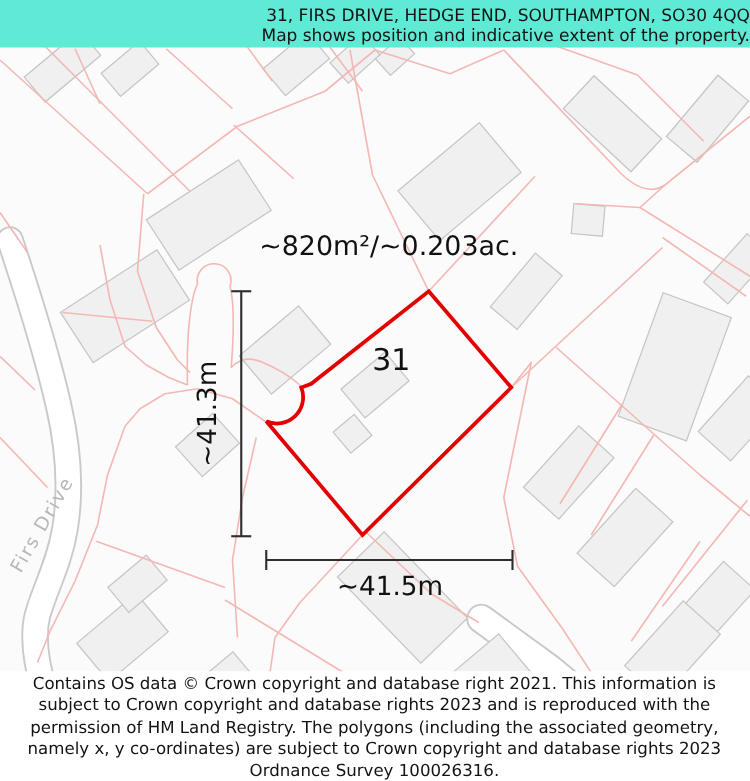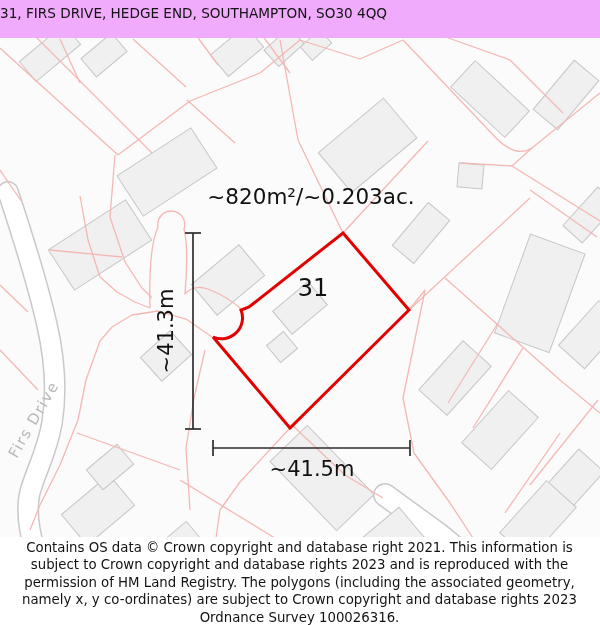--- a/index.html
+++ b/index.html
@@ -5,22 +5,22 @@
   :root{
     --property_red:#e30000; --parcel_pink:#f4b8b4; --building_fill:#f0f0f0;
     --building_stroke:#c6c6c6; --road_edge:#c9c9c9; --dim_color:#2e2e2e;
     --street_gray:#b8b8b8; --text_dark:#131313; --map_bg:#fbfbfb;
   }
   *{margin:0;padding:0;box-sizing:border-box}
   html,body{width:600px;height:625px;overflow:hidden;background:#fff;
     font-family:"DejaVu Sans","Liberation Sans",sans-serif;color:var(--text_dark)}
   .stage{position:relative;width:600px;height:625px;background:#fff}
   svg.map{position:absolute;left:0;top:0}
-  .title-band{position:absolute;left:0;top:0;width:600px;height:38px;background:#f0abfc;
-    text-align:left;padding-top:5px;z-index:5}
+  .title-band{position:absolute;left:0;top:0;width:600px;height:38px;background:#5eead4;
+    text-align:right;padding-top:5px;z-index:5}
   .title-band .t1{font-size:13.6px;line-height:16px}
   .title-band .t2{font-size:13.6px;line-height:16px}
   .footer-band{position:absolute;left:0;top:537px;width:600px;height:88px;background:#fff;
     z-index:5;padding:2px 6px 0 5px}
   .footer-band p{font-size:13.3px;line-height:17.4px;text-align:center}
   
   .bld{fill:var(--building_fill);stroke:var(--building_stroke);stroke-width:1}
   .pk{fill:none;stroke:var(--parcel_pink);stroke-width:1.3;stroke-linejoin:round}
   .road-edge{fill:none;stroke:var(--road_edge);stroke-linecap:round;stroke-linejoin:round}
   .road-fill{fill:none;stroke:#ffffff;stroke-linecap:round;stroke-linejoin:round}
@@ -129,19 +129,20 @@
       <line class="dim" x1="410" y1="440" x2="410" y2="456"></line>
       <text class="maptext" x="312" y="476" font-size="21" text-anchor="middle">~41.5m</text>
     </g>
 
     <text class="maptext" x="311" y="204" font-size="21.5" text-anchor="middle">~820m²/~0.203ac.</text>
     <text class="maptext" x="313" y="296" font-size="24" text-anchor="middle">31</text>
   </svg>
 
   <div class="title-band">
     <div class="t1">31, FIRS DRIVE, HEDGE END, SOUTHAMPTON, SO30 4QQ</div>
+    <div class="t2">Map shows position and indicative extent of the property.</div>
   </div>
 
   <div class="footer-band">
     <p>Contains OS data © Crown copyright and database right 2021. This information is subject to Crown copyright and database rights 2023 and is reproduced with the permission of HM Land Registry. The polygons (including the associated geometry, namely x, y co-ordinates) are subject to Crown copyright and database rights 2023 Ordnance Survey 100026316.</p>
   </div>
 
 </div>
 
 </body></html>

